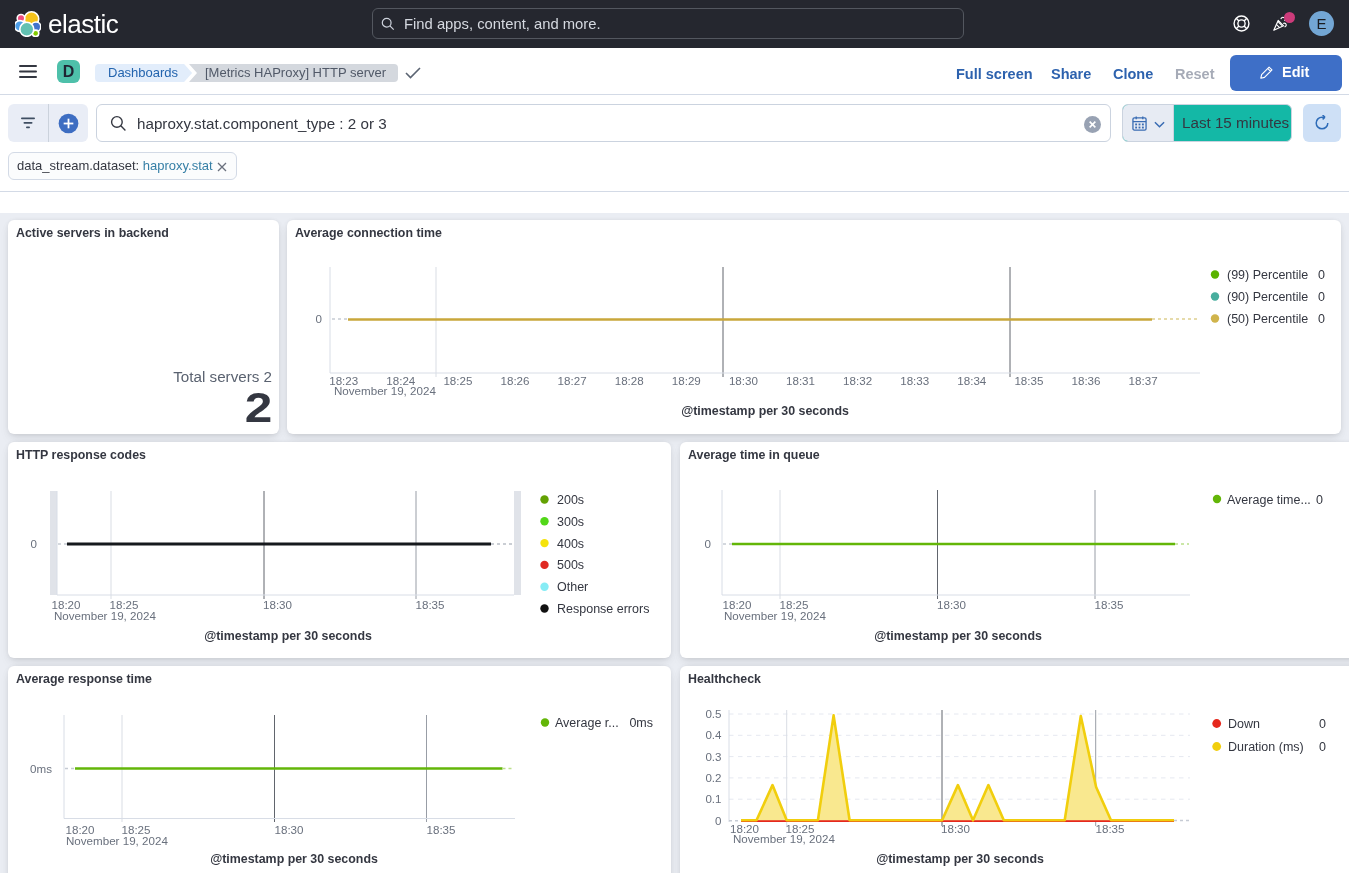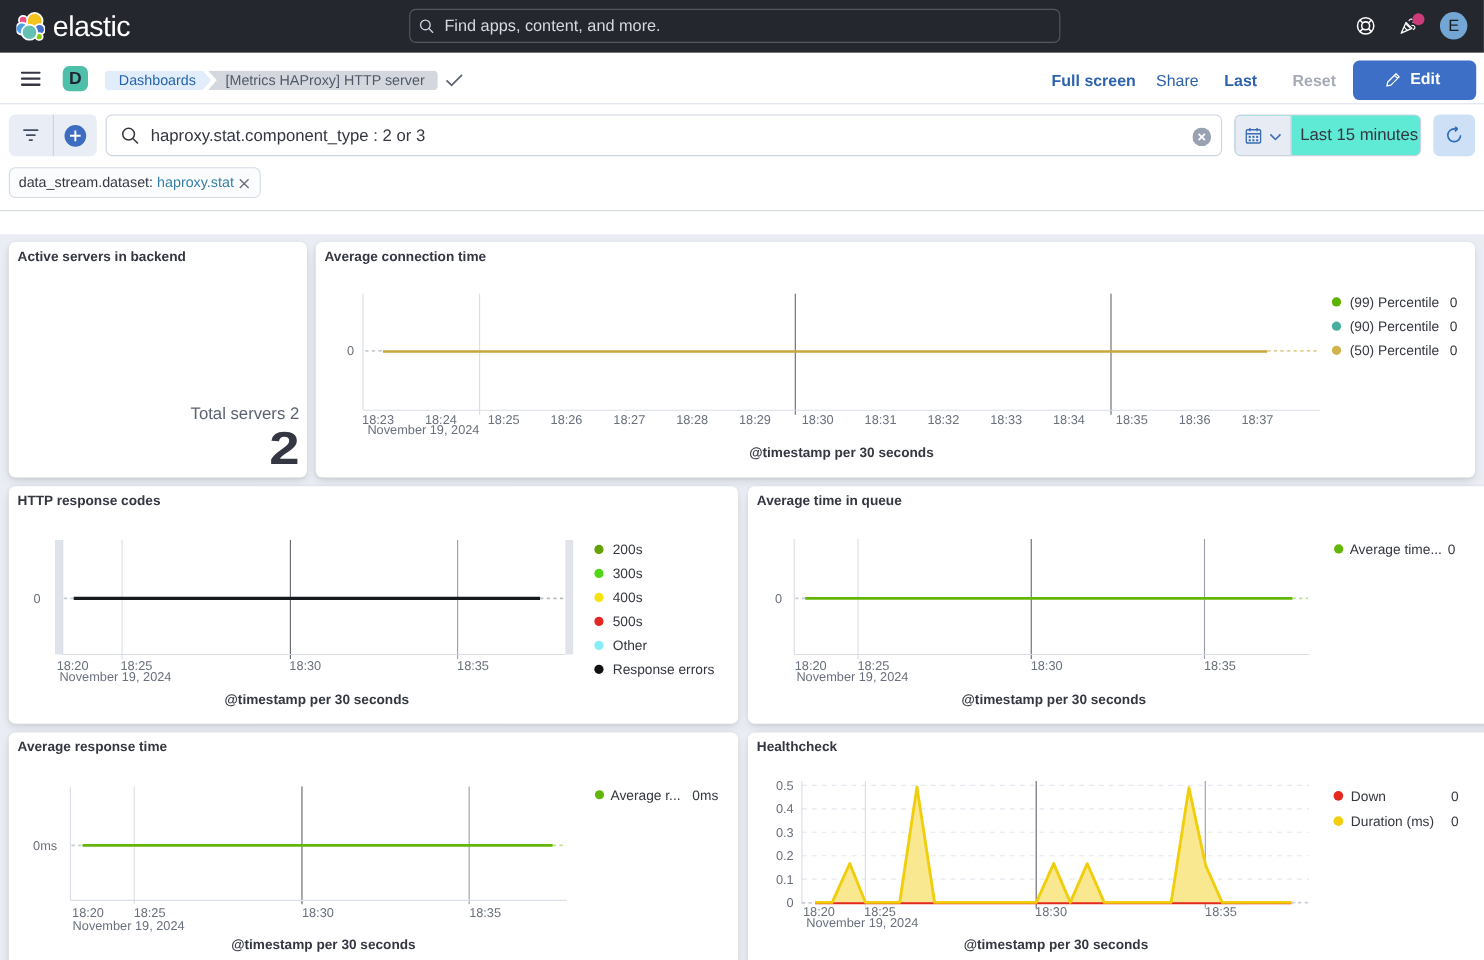--- a/index.html
+++ b/index.html
@@ -61,22 +61,22 @@
     <rect x="0" y="11" width="18" height="2.1" rx="1" fill="#343741"></rect>
   </svg>
   <div style="position:absolute;left:57px;top:12px;width:23px;height:23px;border-radius:6px;background:#4EC0AA;color:#1F2433;font-size:16px;font-weight:700;text-align:center;line-height:23px;">D</div>
   <div style="position:absolute;left:95px;top:16px;height:18px;background:#E2EDFB;color:#2364AE;font-size:13px;line-height:18px;padding:0 14px 0 13px;clip-path:polygon(0 0, calc(100% - 8px) 0, 100% 50%, calc(100% - 8px) 100%, 0 100%);border-radius:4px 0 0 4px;">Dashboards</div>
   <div style="position:absolute;left:189px;top:16px;height:18px;background:#D4D8DE;color:#515968;font-size:13px;line-height:18px;padding:0 12px 0 16px;clip-path:polygon(0 0, 100% 0, 100% 100%, 0 100%, 8px 50%);border-radius:0 4px 4px 0;">[Metrics HAProxy] HTTP server</div>
 
   <svg width="16" height="12" viewBox="0 0 16 12" style="position:absolute;left:405px;top:19px;">
     <path d="M1 6 L5.5 10.5 L15 1" fill="none" stroke="#5B6472" stroke-width="1.6"></path>
   </svg>
   <div style="position:absolute;left:956px;top:17.5px;font-size:14.5px;font-weight:600;color:#2D62AE;">Full screen</div>
-  <div style="position:absolute;left:1051px;top:17.5px;font-size:14.5px;font-weight:400;color:#2D62AE;">Share</div>
-  <div style="position:absolute;left:1113px;top:17.5px;font-size:14.5px;font-weight:600;color:#2D62AE;">Last</div>
+  <div style="position:absolute;left:1051px;top:17.5px;font-size:14.5px;font-weight:700;color:#2D62AE;">Share</div>
+  <div style="position:absolute;left:1113px;top:17.5px;font-size:14.5px;font-weight:600;color:#2D62AE;">Clone</div>
   <div style="position:absolute;left:1175px;top:17.5px;font-size:14.5px;font-weight:600;color:#A6ABB7;">Reset</div>
   <div style="position:absolute;left:1230px;top:7px;width:112px;height:36px;border-radius:6px;background:#3E6FC7;">
     <svg width="13" height="13" viewBox="0 0 16 16" style="position:absolute;left:30px;top:11px;">
       <path d="M11.2 1.3 L14.7 4.8 L5.5 14 L1 15 L2 10.5 Z M9.5 3 L13 6.5" fill="none" stroke="#fff" stroke-width="1.4" stroke-linejoin="round"></path>
     </svg>
     <div style="position:absolute;left:52px;top:9px;font-size:14.5px;font-weight:600;color:#fff;">Edit</div>
   </div>
 </div>
 
 <div class="filterzone">
@@ -97,21 +97,21 @@
     <svg width="17" height="17" viewBox="0 0 16 16" style="position:absolute;left:13px;top:10px;">
       <circle cx="6.5" cy="6.5" r="5" fill="none" stroke="#343741" stroke-width="1.3"></circle>
       <line x1="10.2" y1="10.2" x2="14.5" y2="14.5" stroke="#343741" stroke-width="1.3"></line>
     </svg>
     <div style="position:absolute;left:40px;top:9.5px;font-size:15.2px;color:#343741;">haproxy.stat.component_type : 2 or 3</div>
     <svg width="17" height="17" viewBox="0 0 16 16" style="position:absolute;left:987px;top:11px;">
       <circle cx="8" cy="8" r="8" fill="#98A2B3"></circle>
       <path d="M5.3 5.3 L10.7 10.7 M10.7 5.3 L5.3 10.7" stroke="#fff" stroke-width="1.5"></path>
     </svg>
   </div>
-  <div style="position:absolute;left:1122px;top:9px;width:170px;height:38px;background:#5eead4;border:1px solid #CBD3DF;border-radius:6px;overflow:hidden;">
+  <div style="position:absolute;left:1122px;top:9px;width:170px;height:38px;background:#14b8a6;border:1px solid #CBD3DF;border-radius:6px;overflow:hidden;">
     <div style="position:absolute;left:0;top:0;width:51px;height:38px;background:#E7EBF3;border-right:1px solid #CBD3DF;">
       <svg width="15" height="15" viewBox="0 0 16 16" style="position:absolute;left:9px;top:11px;">
         <rect x="1" y="2" width="14" height="13" rx="1.5" fill="none" stroke="#3A6CB3" stroke-width="1.4"></rect>
         <line x1="1" y1="6" x2="15" y2="6" stroke="#3A6CB3" stroke-width="1.4"></line>
         <line x1="4.5" y1="0.5" x2="4.5" y2="3.5" stroke="#3A6CB3" stroke-width="1.4"></line>
         <line x1="11.5" y1="0.5" x2="11.5" y2="3.5" stroke="#3A6CB3" stroke-width="1.4"></line>
         <g fill="#3A6CB3">
           <rect x="3.4" y="8" width="2" height="2"></rect>
             <rect x="7" y="8" width="2" height="2"></rect>
             <rect x="10.6" y="8" width="2" height="2"></rect>

